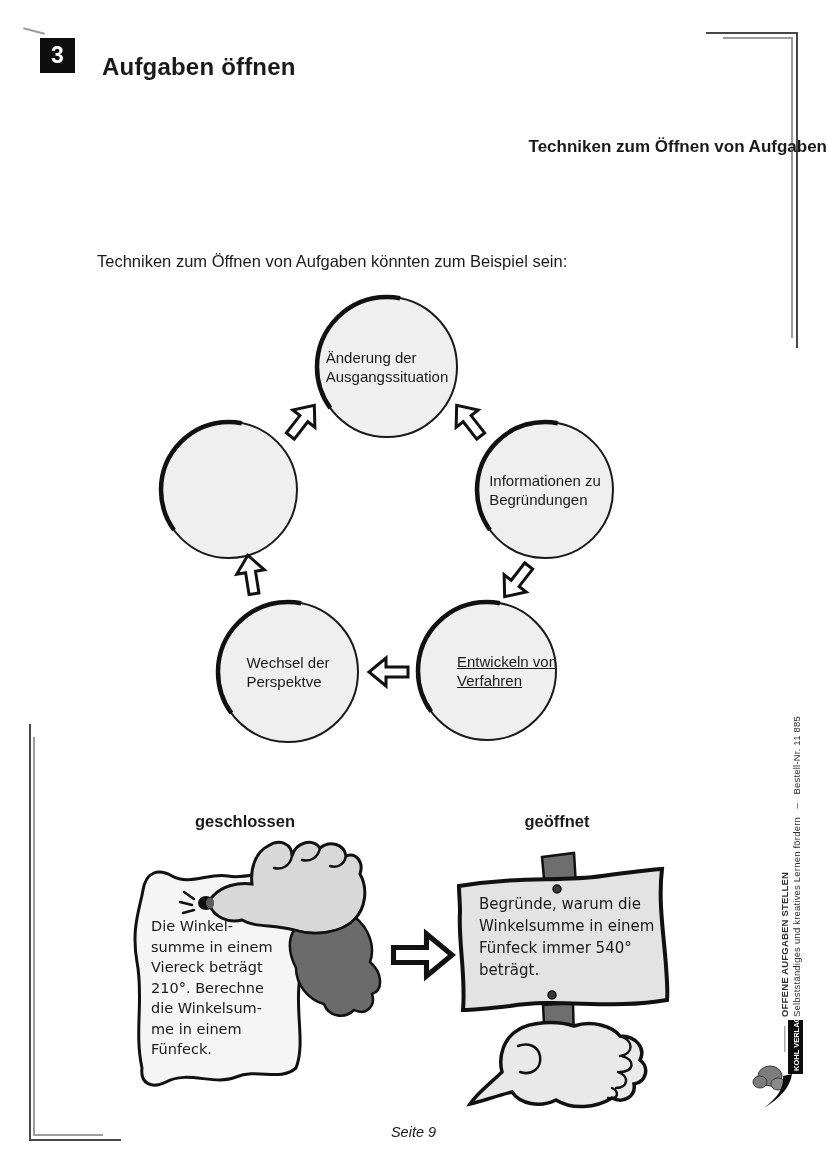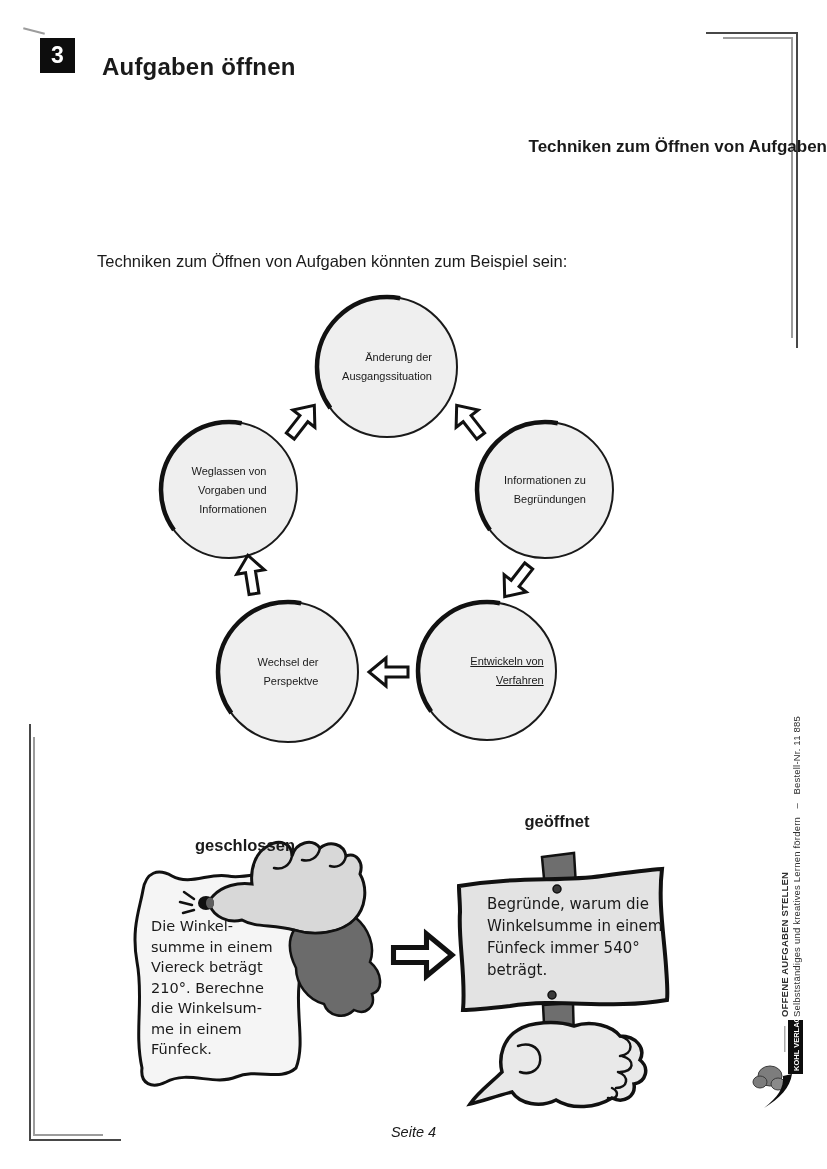--- a/index.html
+++ b/index.html
@@ -17,38 +17,38 @@
     font-size:23px; font-weight:bold;
     display:flex; align-items:center; justify-content:center;
   }
   .chapter-title { left:90px; top:41px; font-size:24px; font-weight:bold; letter-spacing:.2px; }
 
   .section-title { left:0; top:137px; width:827px; text-align:right; font-size:17px; font-weight:bold; }
   .intro { left:97px; top:171px; width:645px; font-size:16.5px; line-height:21.5px; white-space:pre-line; }
   .leadin { left:97px; top:252px; font-size:16.5px; }
 
   .node-label {
-    white-space:pre-line; text-align:right;
-    font-size:11px; line-height:19px;
+    white-space:pre-line; text-align:left;
+    font-size:15px; line-height:19px;
     display:flex; align-items:center; justify-content:center;
   }
   .nl-top  { left:297px; top:327px; width:180px; height:80px; }
   .nl-left { left:149px; top:450px; width:160px; height:80px; }
   .nl-right{ left:465px; top:450px; width:160px; height:80px; }
   .nl-bleft{ left:208px; top:632px; width:160px; height:80px; }
   .nl-bright{ left:427px; top:631px; width:160px; height:80px;text-decoration:underline; }
 
   .examples-heading { left:97px; top:776px; font-size:16.5px; }
   .col-label { top:812px; width:160px; text-align:center; font-size:16.5px; font-weight:bold; }
-  .col-closed { left:165px;margin-top:24px; }
+  .col-closed { left:165px; }
   .col-open   { left:477px; }
 
   .task-text { white-space:pre-line; font-family:"DejaVu Sans", sans-serif; }
   .closed-text { left:151px; top:916px; font-size:14.5px; line-height:20.5px; }
-  .open-text   { left:479px; top:893px; font-size:15px;  line-height:22px;margin-left:8px; }
+  .open-text   { left:479px; top:893px; font-size:15px;  line-height:22px; }
 
   .sidebar {
     left:790px; top:850px; width:334px;
     transform:translate(-50%,-50%) rotate(-90deg);
     color:#2e2e2e; font-size:9.5px; line-height:11.5px; letter-spacing:.2px;
   }
   .sidebar .l1 { font-weight:bold; }
   .sidebar .l2 { white-space:pre; }
 
   .page-num { left:0; top:1124px; width:827px; text-align:center; font-style:italic; font-size:14.5px; }
@@ -166,23 +166,20 @@
       <path class="ink" d="M620,1036 C634,1040 634,1054 620,1056
         M622,1056 C636,1060 634,1072 620,1072
         M618,1072 C630,1076 628,1088 616,1088
         M612,1088 C620,1092 618,1100 608,1098
         M518,1046 C528,1042 538,1046 540,1056 C542,1068 532,1076 520,1072"></path>
     </g>
   </svg>
 
   <div class="abs node-label nl-top">Änderung der
 Ausgangssituation</div>
-  <div class="abs node-label nl-left">Weglassen von
-Vorgaben und
-Informationen</div>
   <div class="abs node-label nl-right">Informationen zu
 Begründungen</div>
   <div class="abs node-label nl-bleft">Wechsel der
 Perspektve</div>
   <div class="abs node-label nl-bright">Entwickeln von
 Verfahren</div>
 
   <div class="abs col-label col-closed">geschlossen</div>
   <div class="abs col-label col-open">geöffnet</div>
 
@@ -206,15 +203,15 @@
   <svg class="abs" style="left:748px;top:1018px" width="64" height="104" viewBox="0 0 64 104">
     <rect x="36" y="8" width="1.5" height="26" fill="#ababab"></rect>
     <ellipse cx="22" cy="58" rx="12" ry="10" fill="#7d7d7d" stroke="#3a3a3a" stroke-width="1"></ellipse>
     <ellipse cx="12" cy="64" rx="7" ry="6" fill="#7d7d7d" stroke="#3a3a3a" stroke-width="1"></ellipse>
     <ellipse cx="30" cy="66" rx="7" ry="6" fill="#8a8a8a" stroke="#3a3a3a" stroke-width="1"></ellipse>
     <path d="M44,56 C42,70 32,80 16,90 C30,79 36,70 35,58 Z" fill="#0d0d0d"></path>
     <rect x="40" y="2" width="15" height="54" fill="#0d0d0d"></rect>
     <text transform="translate(51,53) rotate(-90)" fill="#ffffff" font-family="Liberation Sans, sans-serif" font-size="7.5" font-weight="bold">KOHL VERLAG</text>
   </svg>
 
-  <div class="abs page-num">Seite 4</div>
+  <div class="abs page-num">Seite 9</div>
 
 </div>
 
 </body></html>

